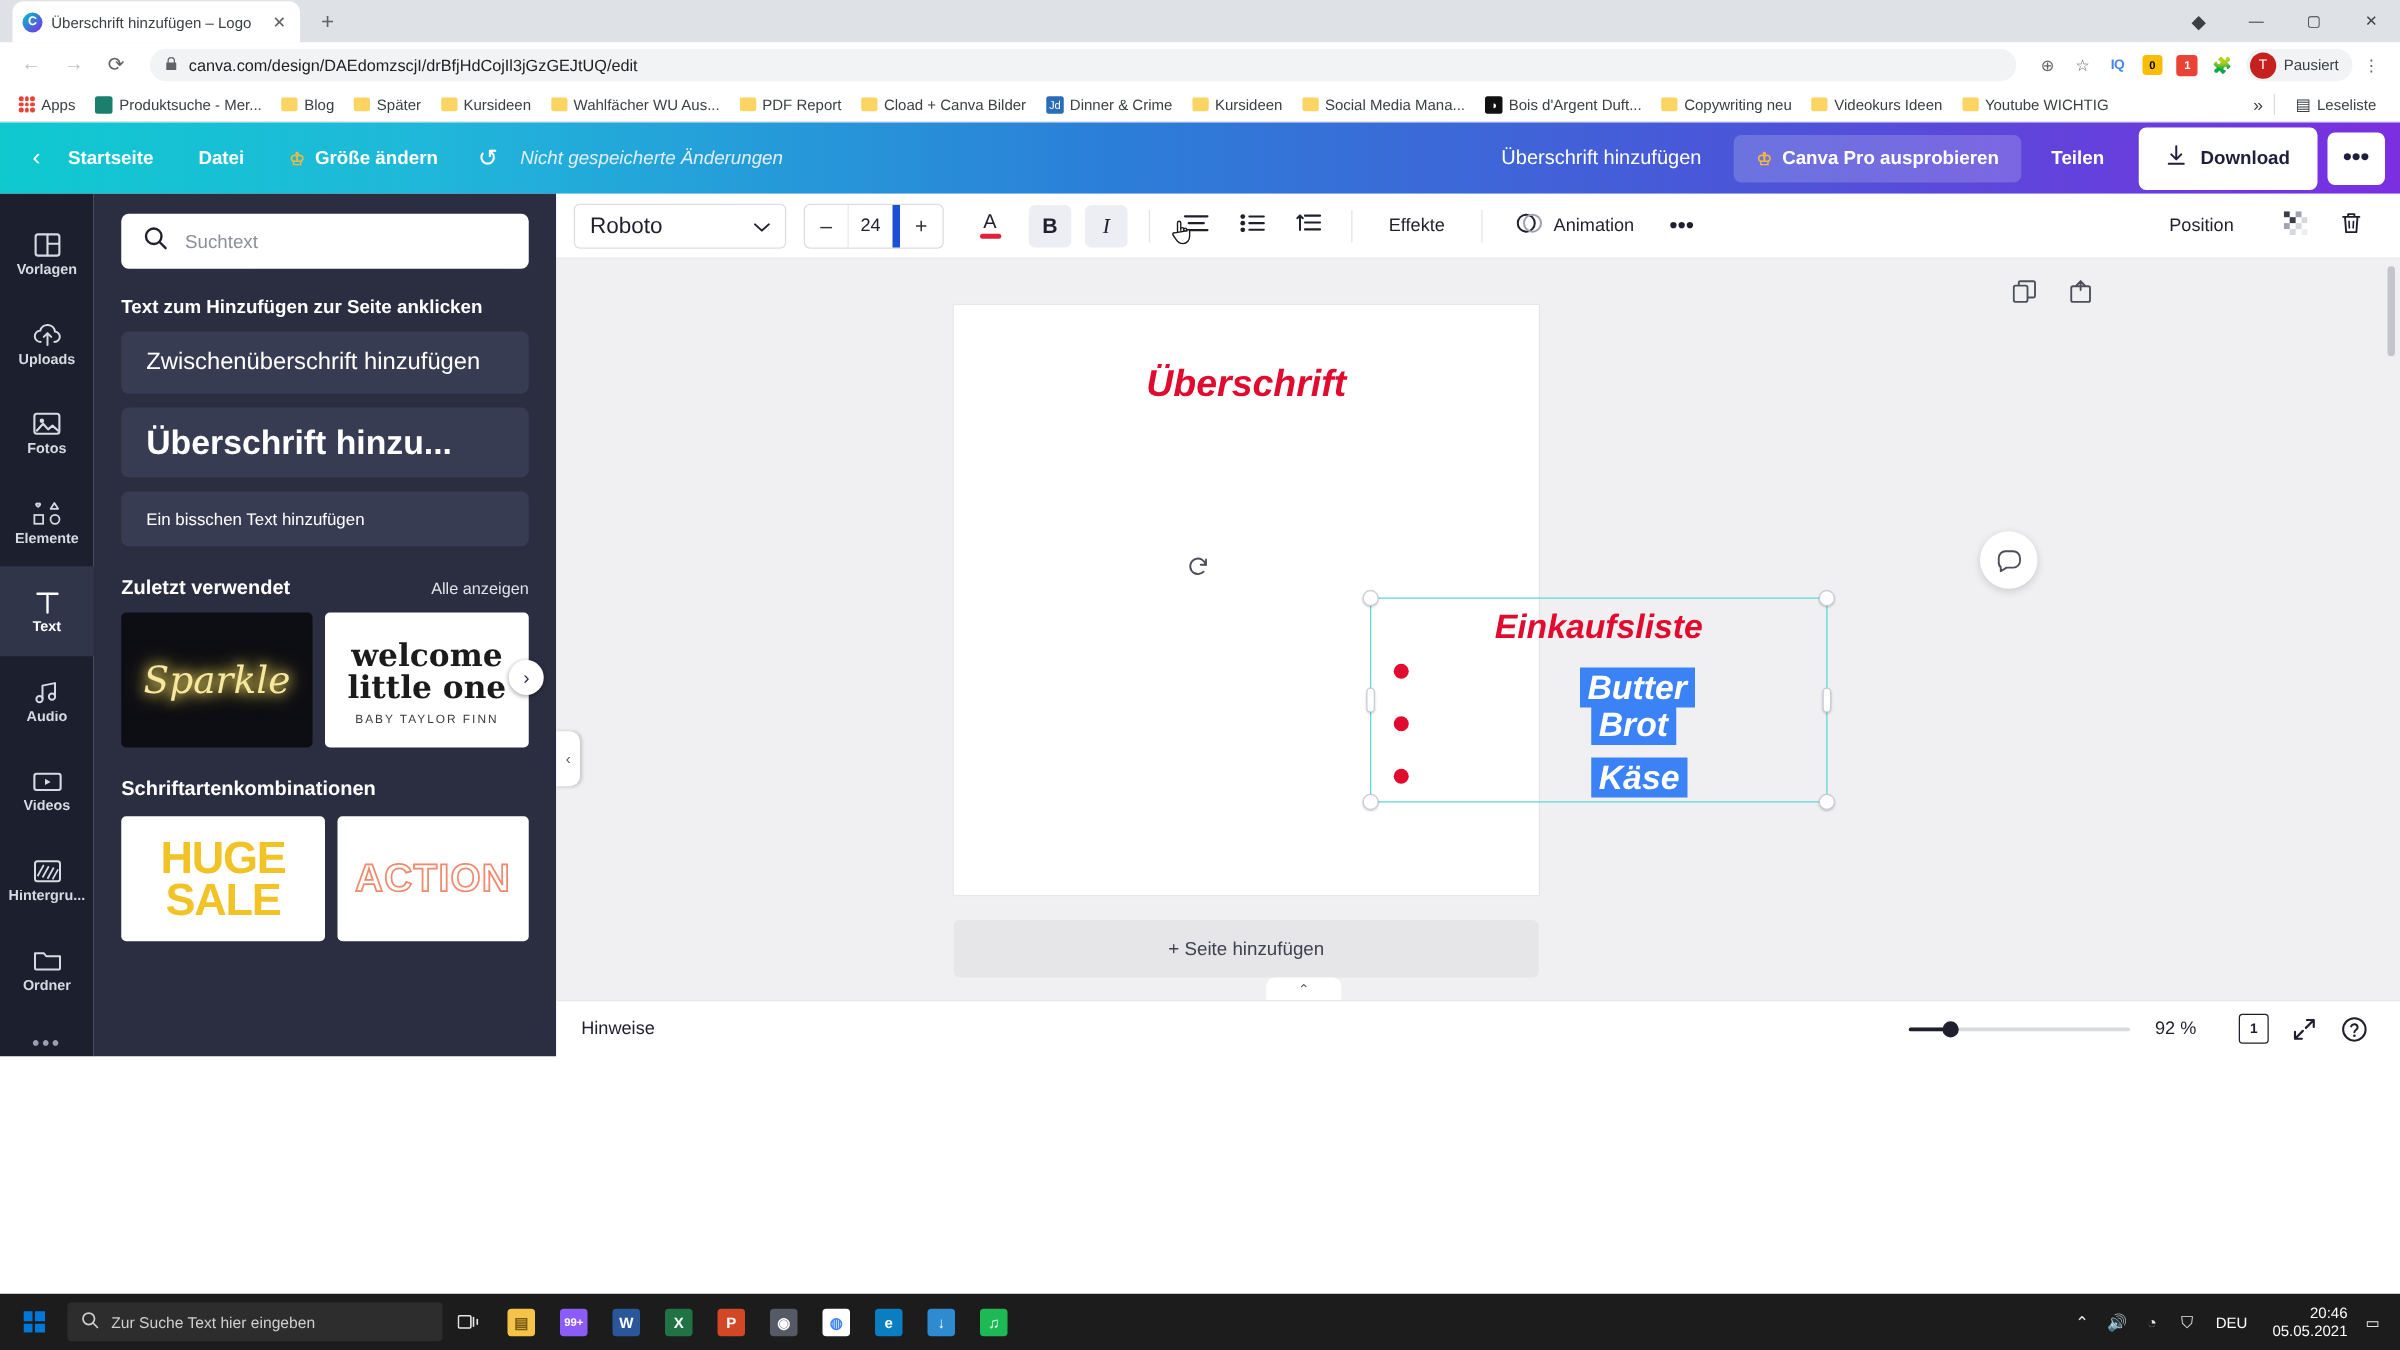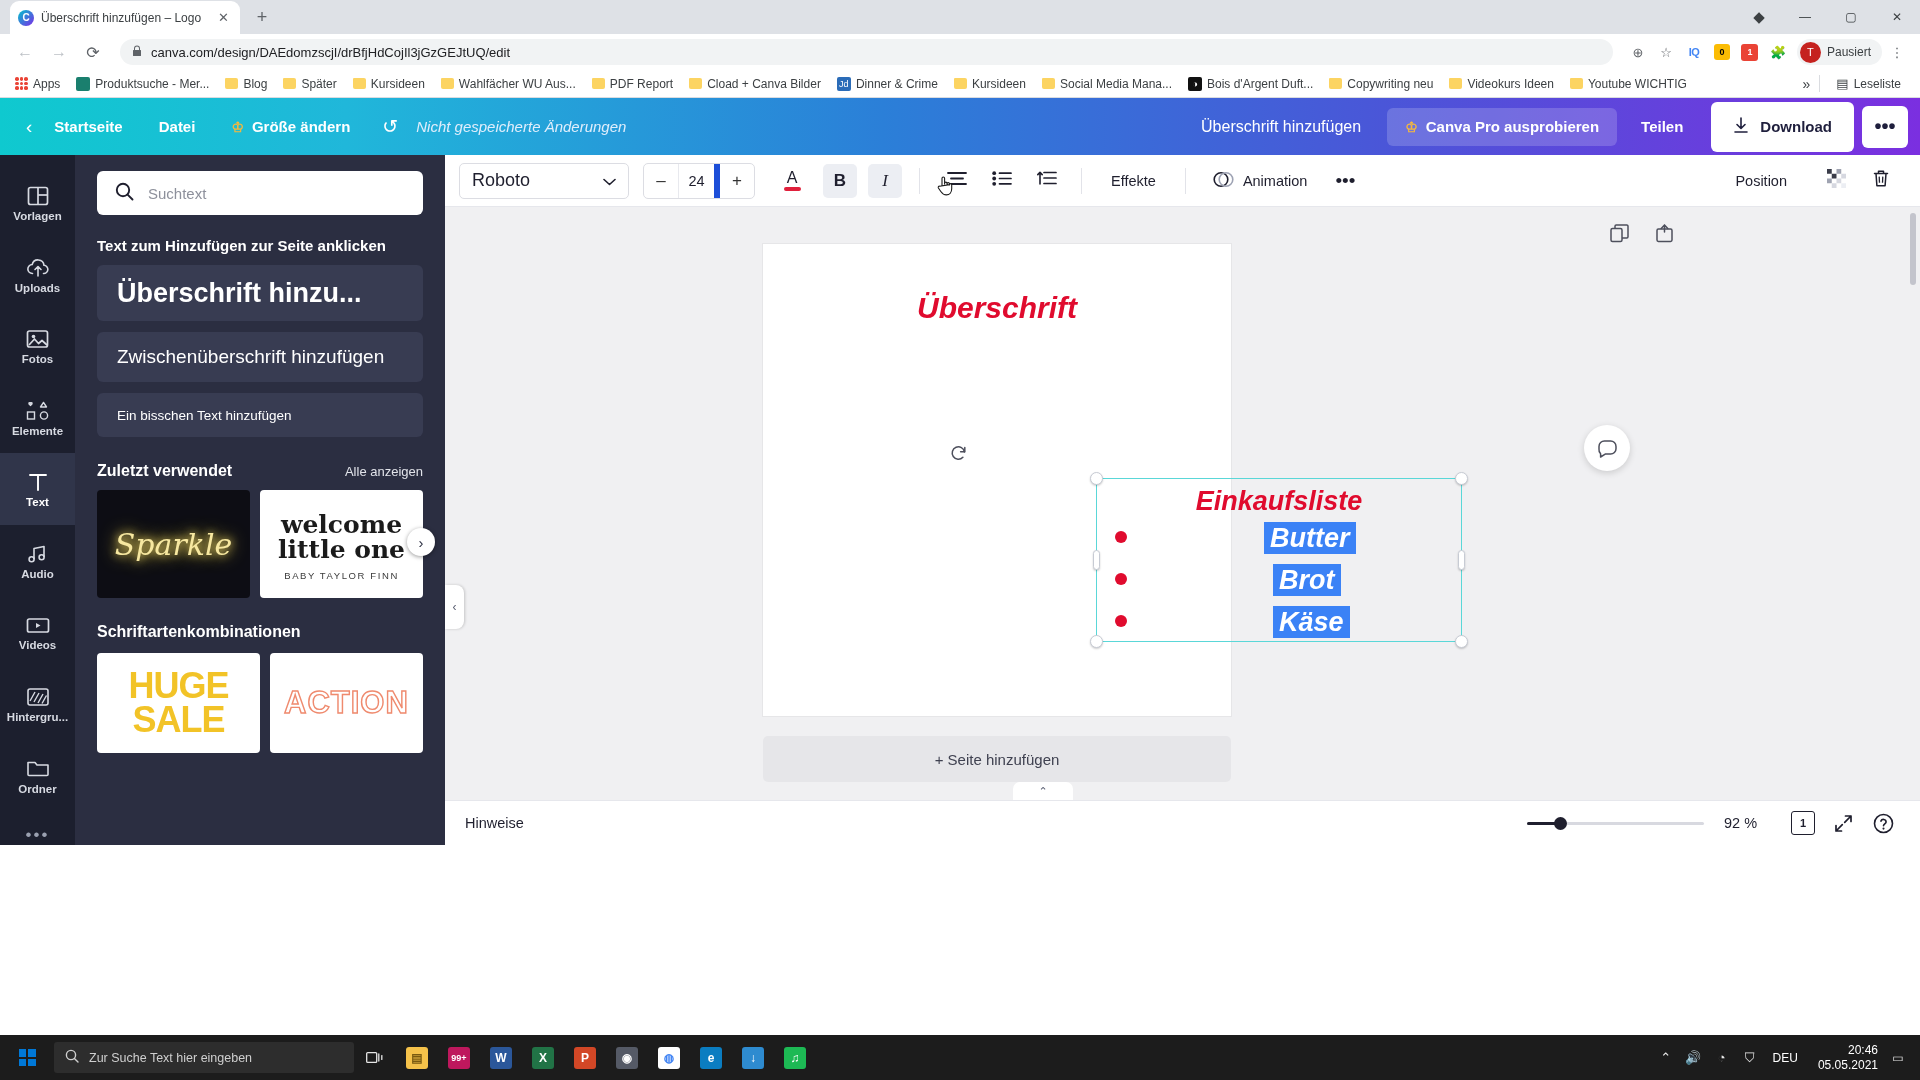--- a/index.html
+++ b/index.html
@@ -606,22 +606,22 @@
     <div class="search-box">
       <span>
         <svg width="19" height="19" viewBox="0 0 19 19">
             <circle cx="8" cy="8" r="6.2" stroke="#1f1f2e" stroke-width="1.9" fill="none"></circle>
             <line x1="12.6" y1="12.6" x2="17.5" y2="17.5" stroke="#1f1f2e" stroke-width="1.9" stroke-linecap="round"></line>
           </svg>
       </span>
       <span class="search-ph">Suchtext</span>
     </div>
     <div class="panel-h">Text zum Hinzufügen zur Seite anklicken</div>
+    <div class="text-opt h2">Zwischenüberschrift hinzufügen</div>
     <div class="text-opt h1">Überschrift hinzu...</div>
-    <div class="text-opt h2">Zwischenüberschrift hinzufügen</div>
     <div class="text-opt h3">Ein bisschen Text hinzufügen</div>
 
     <div class="section-row">
       <span class="section-title">Zuletzt verwendet</span>
       <span class="section-link">Alle anzeigen</span>
     </div>
     <div class="recent-strip">
       <div class="rec-card rec-sparkle">
         <span style="font-family:'DejaVu Serif',serif; font-style:italic; font-size:30px; color:#f7e8a0; text-shadow:0 0 9px #ffe873,0 0 18px #ffd93b;">Sparkle</span>
       </div>
@@ -767,21 +767,21 @@
         <div class="list-title">Einkaufsliste</div>
         <div class="li" style="left:18px; top:52px;">
           <span class="bullet"></span>
         </div>
         <div class="li" style="left:18px; top:94px;">
           <span class="bullet"></span>
         </div>
         <div class="li" style="left:18px; top:136px;">
           <span class="bullet"></span>
         </div>
-        <div style="position:absolute; left:167px; top:44px;">
+        <div style="position:absolute; left:167px; top:56px;">
           <span class="li-text">Butter</span>
         </div>
         <div style="position:absolute; left:176px; top:86px;">
           <span class="li-text">Brot</span>
         </div>
         <div style="position:absolute; left:176px; top:128px;">
           <span class="li-text">Käse</span>
         </div>
 
         <span class="handle tl"></span>
@@ -860,21 +860,21 @@
           <rect x="0.7" y="2.6" width="10" height="9.8" rx="1" stroke="#e6e6e6" stroke-width="1.3" fill="none"></rect>
           <line x1="12.8" y1="4" x2="12.8" y2="11" stroke="#e6e6e6" stroke-width="1.3" stroke-linecap="round"></line>
           <line x1="15.8" y1="5.6" x2="15.8" y2="9.4" stroke="#e6e6e6" stroke-width="1.3" stroke-linecap="round"></line>
         </svg>
     </div>
 
     <div class="tb-app">
       <span class="app-sq" style="background:#f5c24a;color:#7a5a10;">▤</span>
     </div>
     <div class="tb-app">
-      <span class="app-sq" style="background:#be185d;font-size:9px;">99+</span>
+      <span class="app-sq" style="background:#8b5cf6;font-size:9px;">99+</span>
     </div>
     <div class="tb-app">
       <span class="app-sq" style="background:#2b579a;">W</span>
     </div>
     <div class="tb-app">
       <span class="app-sq" style="background:#217346;">X</span>
     </div>
     <div class="tb-app">
       <span class="app-sq" style="background:#d24726;">P</span>
     </div>

